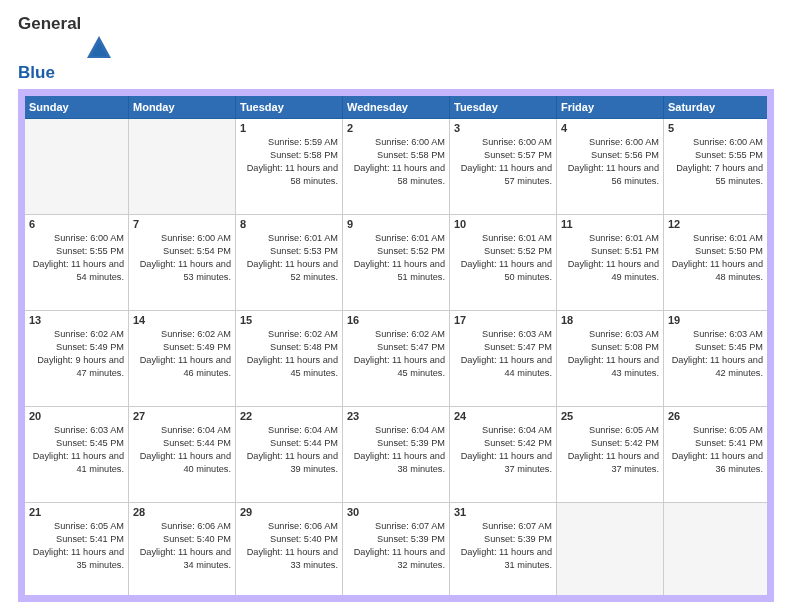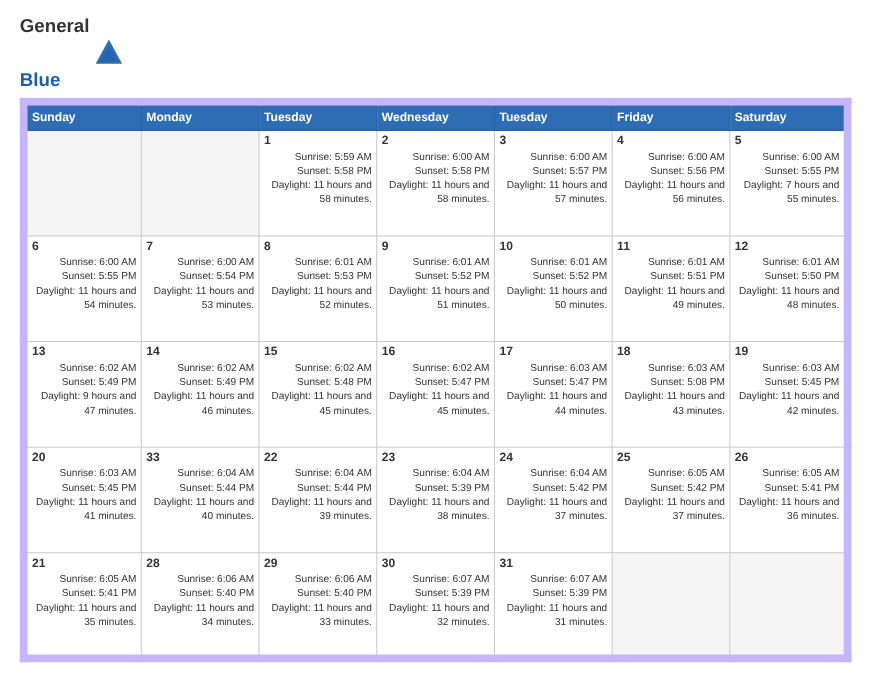--- a/index.html
+++ b/index.html
@@ -283,21 +283,21 @@
         <tr>
           <td>
             <span class="day-number">20</span>
         <div class="day-info">
           <div>Sunrise: 6:03 AM</div>
           <div>Sunset: 5:45 PM</div>
           <div>Daylight: 11 hours and 41 minutes.</div>
         </div>
           </td>
           <td>
-            <span class="day-number">33</span>
+            <span class="day-number">27</span>
         <div class="day-info">
           <div>Sunrise: 6:04 AM</div>
           <div>Sunset: 5:44 PM</div>
           <div>Daylight: 11 hours and 40 minutes.</div>
         </div>
           </td>
           <td>
             <span class="day-number">22</span>
         <div class="day-info">
           <div>Sunrise: 6:04 AM</div>

